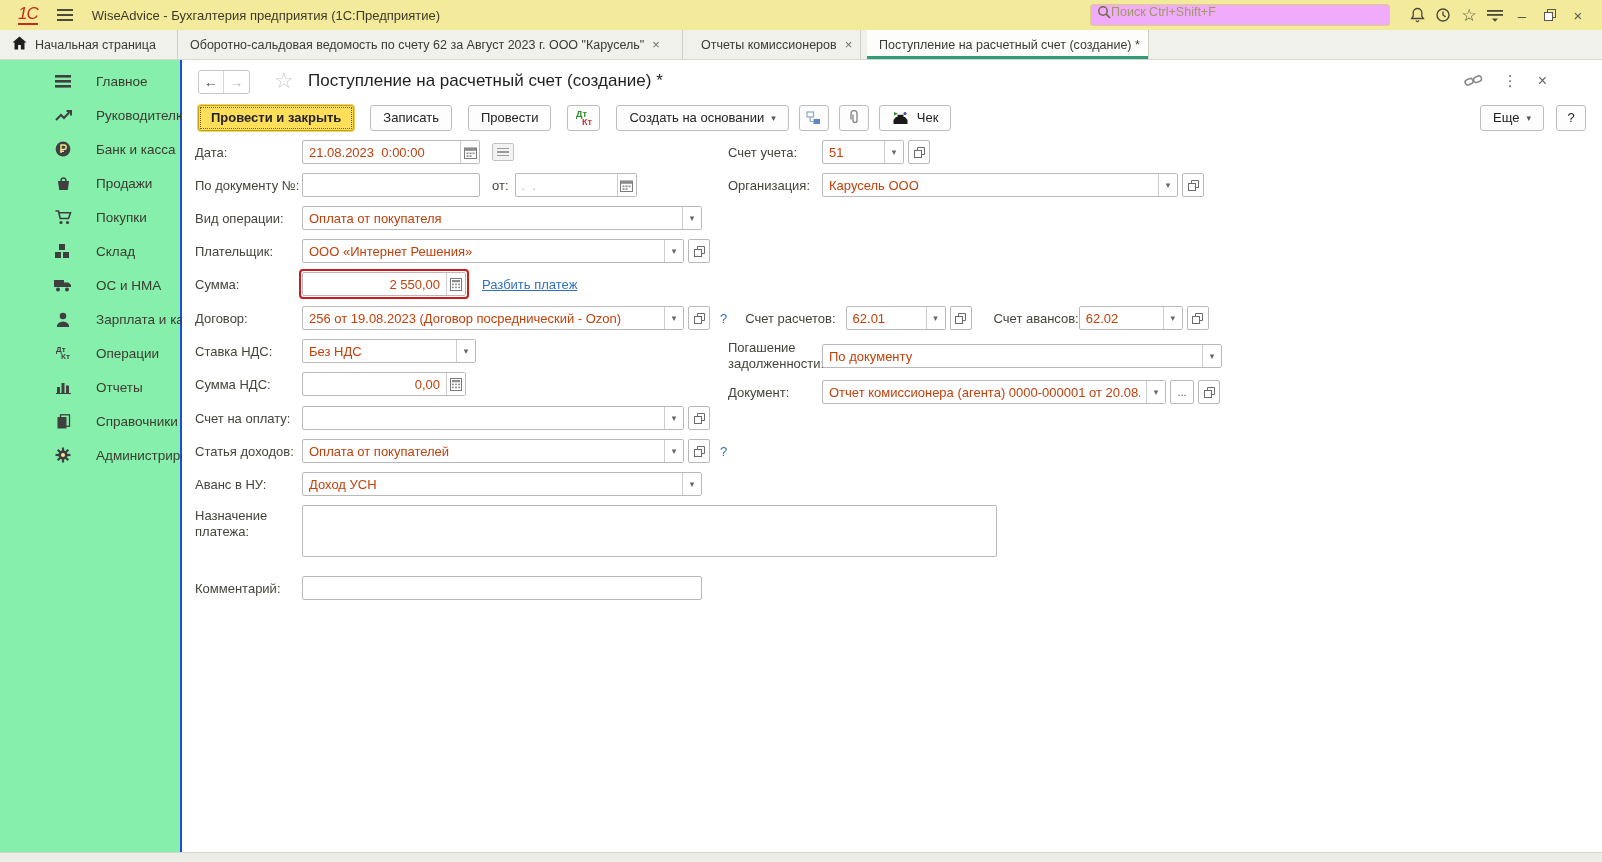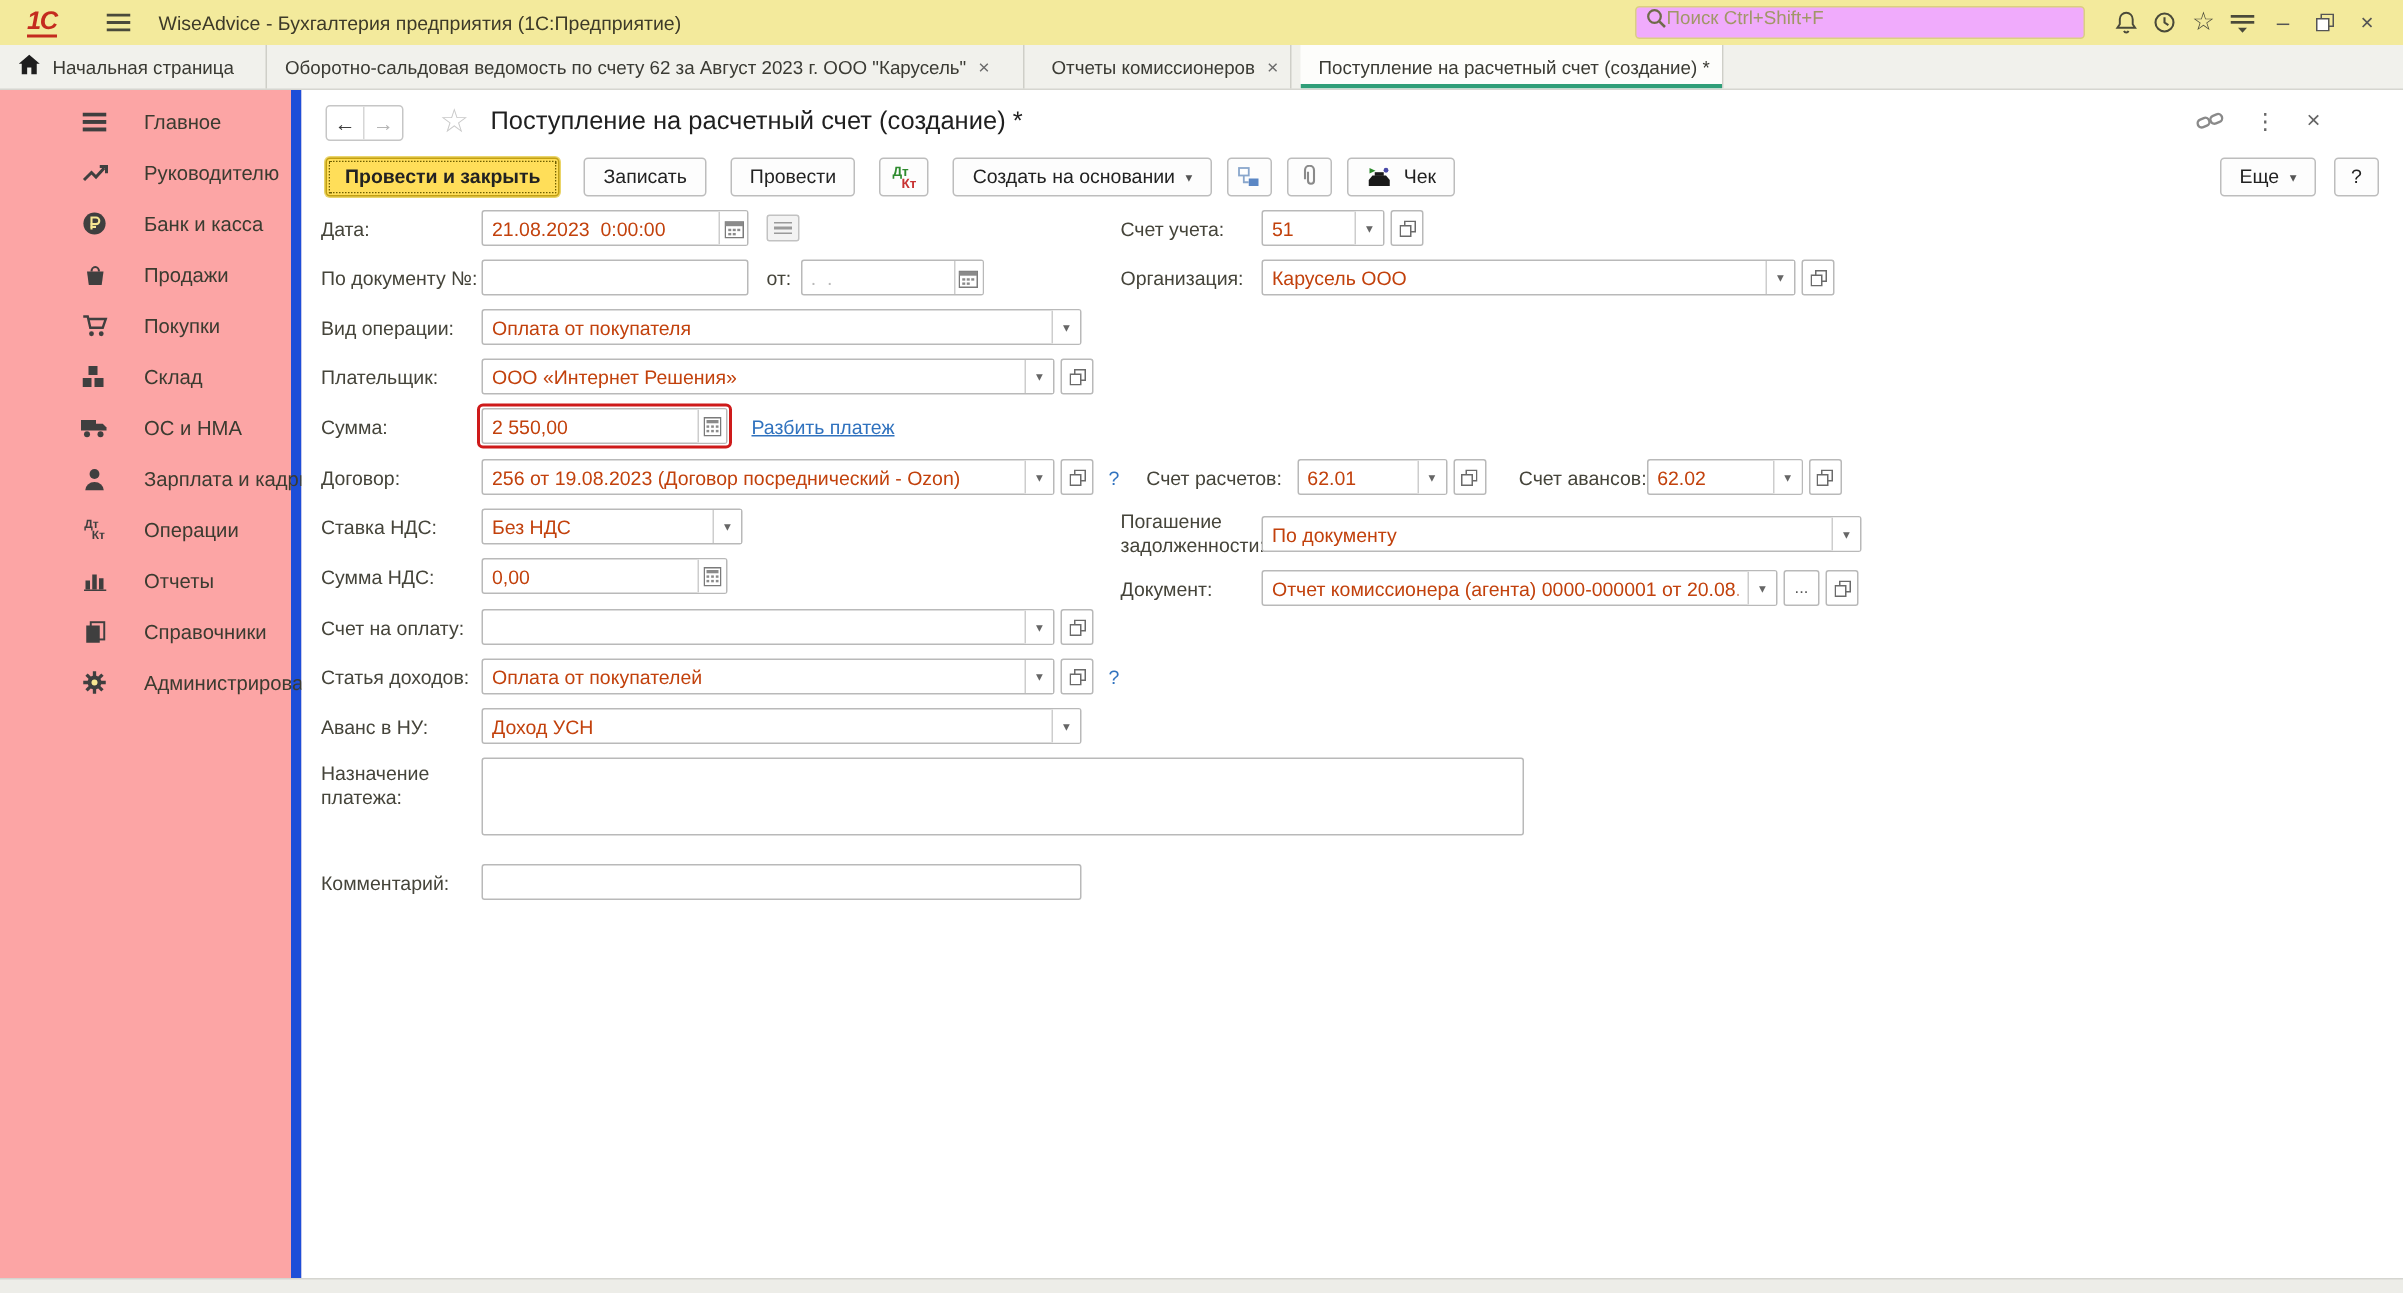--- a/index.html
+++ b/index.html
@@ -2,41 +2,41 @@
 <html><head>
 <meta charset="utf-8">
 <style>
   *{box-sizing:border-box;margin:0;padding:0}
   html,body{width:1602px;height:862px}
   body{font-family:"Liberation Sans","DejaVu Sans",sans-serif;font-size:13px;color:#222;background:#fff;overflow:hidden}
   .window{width:1602px;height:862px;display:flex;flex-direction:column;position:relative}
 
   
   .titlebar{height:30px;background:#F3EA9C;display:flex;align-items:center;padding:0 10px;flex:0 0 auto}
-  .logo1c{color:#C42B1E;font-weight:bold;font-size:17px;font-style:italic;letter-spacing:-1px;margin:0 28px 0 8px;border-bottom:2px solid #C42B1E;line-height:1.05}
+  .logo1c{color:#C42B1E;font-weight:normal;font-size:17px;font-style:italic;letter-spacing:-1px;margin:0 14px 0 8px;border-bottom:2px solid #C42B1E;line-height:1.05}
   .tb-icon{display:flex;align-items:center;justify-content:center;width:26px;height:24px;cursor:pointer;color:#4a4a3a}
   .app-title{margin-left:14px;color:#3d3a28;font-size:13px;white-space:nowrap}
   .tb-spacer{flex:1}
   .searchbox{width:300px;height:22px;background:#f0abfc;border:1px solid #DCCF82;border-radius:3px;display:flex;align-items:flex-start;padding:0 6px;margin-right:14px}
   .searchbox input{flex:1;border:0;outline:0;background:transparent;font-size:12.5px;color:#4a4a3a}
   .searchbox input::placeholder{color:#A09767}
   .winbtn{width:28px;height:24px;display:flex;align-items:center;justify-content:center;color:#555;font-size:15px;cursor:pointer}
 
   
   .tabbar{height:30px;background:#F1F1EC;border-bottom:1px solid #D6D6D0;display:flex;align-items:stretch;flex:0 0 auto}
   .tab{display:flex;align-items:center;gap:8px;padding:0 12px;border-right:1px solid #CFCFC8;font-size:12.5px;color:#3a3a33;white-space:nowrap;overflow:hidden;cursor:pointer;position:relative}
   .tab .x{color:#6b6b6b;font-size:13px;cursor:pointer}
   .tab.active{background:#FDFDFB}
   .tab.active::after{content:"";position:absolute;left:0;right:0;bottom:0;height:3px;background:#2F9E78}
   .hometab{width:178px;flex:0 0 auto}
   .home-ic{font-size:16px;color:#222;line-height:1}
 
   
   .content{flex:1;display:flex;min-height:0}
-  .sidebar{width:201px;background:#fca5a5;border-right:7px solid #1d4ed8;padding-top:4px;flex:0 0 auto}
+  .sidebar{width:182px;background:#86efac;border-right:2px solid #1d4ed8;padding-top:4px;flex:0 0 auto}
   .sb-item{height:34px;display:flex;align-items:center;padding-left:54px;gap:24px;cursor:pointer;color:#3b3b30;font-size:13.5px;white-space:nowrap}
   .sb-ic{width:18px;height:16px;flex:0 0 auto;display:flex;align-items:center;justify-content:center}
   .dtkt-mini{font-size:8px;font-weight:bold;line-height:7px;color:#3f3f3f}
   .main{flex:1;background:#fff;position:relative;overflow:hidden}
 
   
   .navgrp{position:absolute;left:16px;top:10px;display:flex;border:1px solid #c6c6c6;border-radius:3px;background:#fff;overflow:hidden}
   .navbtn{width:25px;height:22px;display:flex;align-items:center;justify-content:center;font-size:14px;cursor:pointer}
   .navbtn.back{color:#3f3f3f;border-right:1px solid #d6d6d6}
   .navbtn.fwd{color:#b5b5b5}
@@ -57,21 +57,21 @@
 
   
   .row{position:absolute;display:flex;align-items:center;height:24px}
   .lbl{color:#45443a;font-size:13px;white-space:nowrap}
   .combo{display:flex;align-items:stretch;height:24px;border:1px solid #b9b9b9;border-radius:2px;background:#fff}
   .combo input{flex:1;min-width:0;border:0;outline:0;padding:0 6px;font-family:inherit;font-size:13px;color:#c2410c;background:transparent}
   .combo input::placeholder{color:#b9b9b9}
   .combo .seg{width:19px;border-left:1px solid #cdcdcd;display:flex;align-items:center;justify-content:center;color:#666;font-size:9px;cursor:pointer;background:#fff}
   .plain{height:24px;border:1px solid #b9b9b9;border-radius:2px;padding:0 6px;font-family:inherit;font-size:13px;color:#1c1c1c;outline:0}
   .sq{width:22px;height:24px;border:1px solid #b9b9b9;border-radius:2px;background:#fff;display:flex;align-items:center;justify-content:center;margin-left:4px;cursor:pointer;flex:0 0 auto}
-  .num input{text-align:left}
+  .num input{text-align:right}
   .red-wrap{outline:2px solid #CE1A1A;outline-offset:1px;border-radius:1px;display:flex}
   .help{color:#3072BE;font-size:13px;cursor:pointer}
   .link{color:#3072BE;text-decoration:underline;font-size:13px;cursor:pointer;white-space:nowrap}
   .journal-ic{width:22px;height:18px;border:1px solid #c2c2c2;border-radius:2px;background:#f3f3f3;display:flex;flex-direction:column;justify-content:center;gap:2px;padding:0 4px;margin-left:12px;cursor:pointer}
   .journal-ic i{display:block;height:1.5px;background:#9a9a9a}
   textarea.purpose{position:absolute;border:1px solid #b9b9b9;border-radius:2px;resize:none;outline:0;font-family:inherit;font-size:13px;padding:4px 6px}
   .lbl2{line-height:16px;white-space:normal}
 
   .statusbar{height:10px;background:#EDEDE8;border-top:1px solid #D5D5D0;flex:0 0 auto}
 </style>

